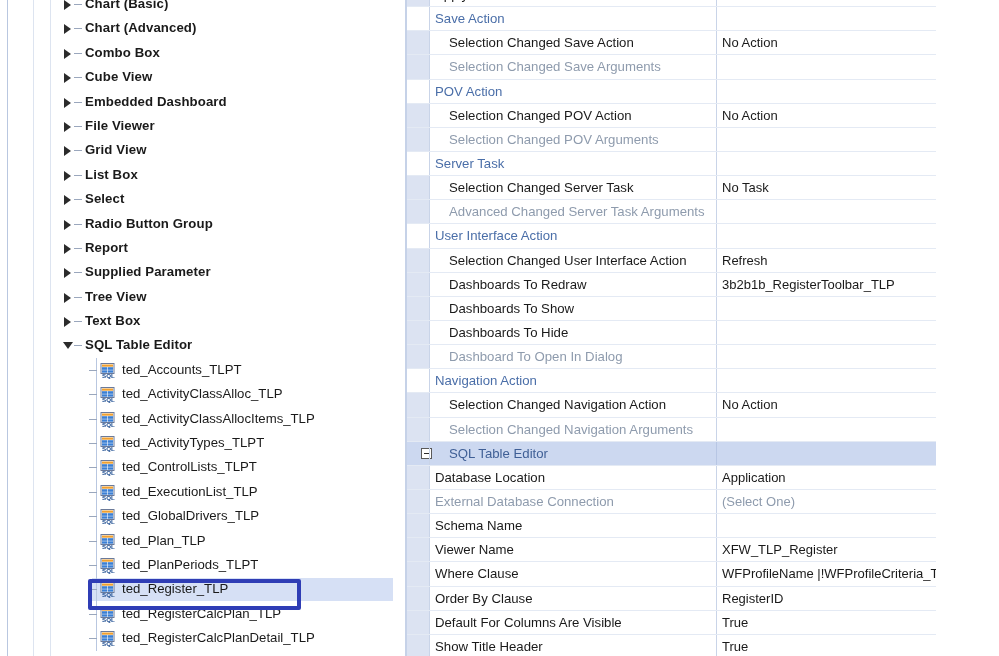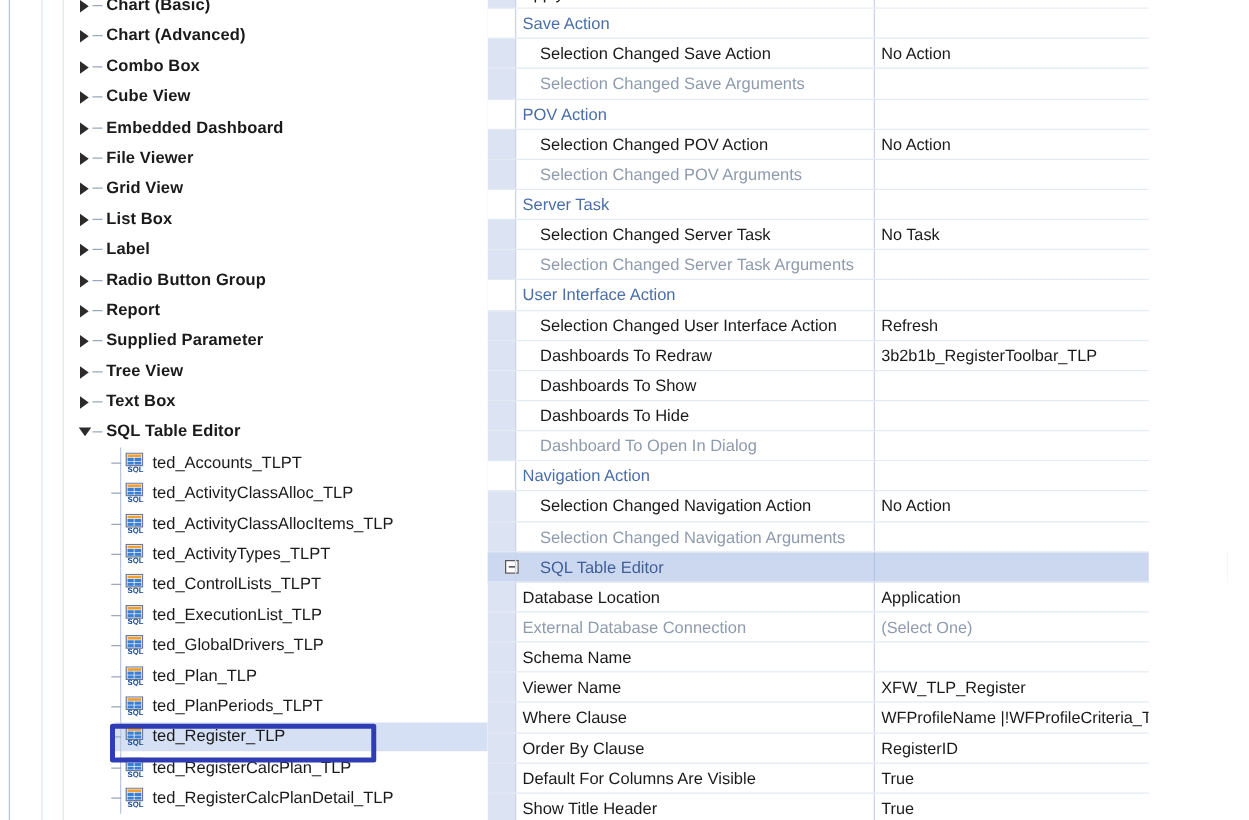--- a/index.html
+++ b/index.html
@@ -73,21 +73,21 @@
   
   .tree-scroll-track{
     position:absolute;left:394px;top:0;width:7px;height:656px;background:#ffffff;
   }
   .panel-split{
     position:absolute;left:405px;top:0;width:2px;height:656px;background:#c6d2e8;
   }
 
   
   .grid-panel{
-    position:absolute;left:390px;top:0;width:592px;height:656px;
+    position:absolute;left:407px;top:0;width:592px;height:656px;
     background:#ffffff;overflow:hidden;
   }
   .grid-gutter{
     position:absolute;left:0;top:0;width:22px;height:656px;background:#dce3f2;
   }
   .grid-body{position:absolute;left:0;top:0;right:0;top:0;}
 
   .prow{
     position:relative;height:24.15px;
     border-bottom:1px solid #e4eaf4;
@@ -180,21 +180,21 @@
           <span class="tlabel-top">Grid View</span>
         </div>
         <div class="tnode">
           <span class="tri"></span>
           <span class="dash"></span>
           <span class="tlabel-top">List Box</span>
         </div>
         <div class="tnode">
           <span class="tri"></span>
           <span class="dash"></span>
-          <span class="tlabel-top">Label</span>
+          <span class="tlabel-top">Select</span>
         </div>
         <div class="tnode">
           <span class="tri"></span>
           <span class="dash"></span>
           <span class="tlabel-top">Radio Button Group</span>
         </div>
         <div class="tnode">
           <span class="tri"></span>
           <span class="dash"></span>
           <span class="tlabel-top">Report</span>
@@ -449,21 +449,21 @@
         </div>
         <div class="prow indent">
           <span class="gutterline"></span>
           <span class="coldiv"></span>
           <span class="pname">Selection Changed Server Task</span>
           <span class="pval">No Task</span>
         </div>
         <div class="prow indent disabled">
           <span class="gutterline"></span>
           <span class="coldiv"></span>
-          <span class="pname">Selection Changed Server Task Arguments</span>
+          <span class="pname">Advanced Changed Server Task Arguments</span>
           <span class="pval"></span>
         </div>
         <div class="prow group">
           <span class="gutterline"></span>
           <span class="coldiv"></span>
           <span class="pname">User Interface Action</span>
         </div>
         <div class="prow indent">
           <span class="gutterline"></span>
           <span class="coldiv"></span>

